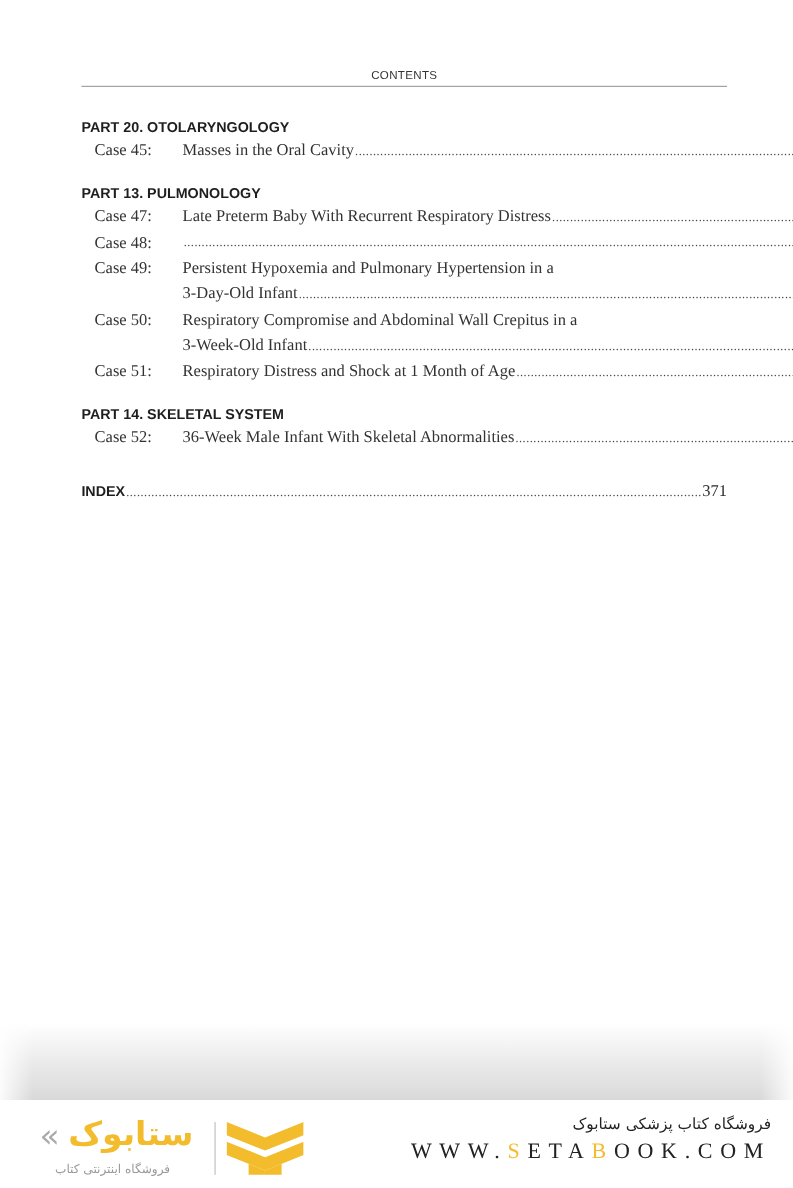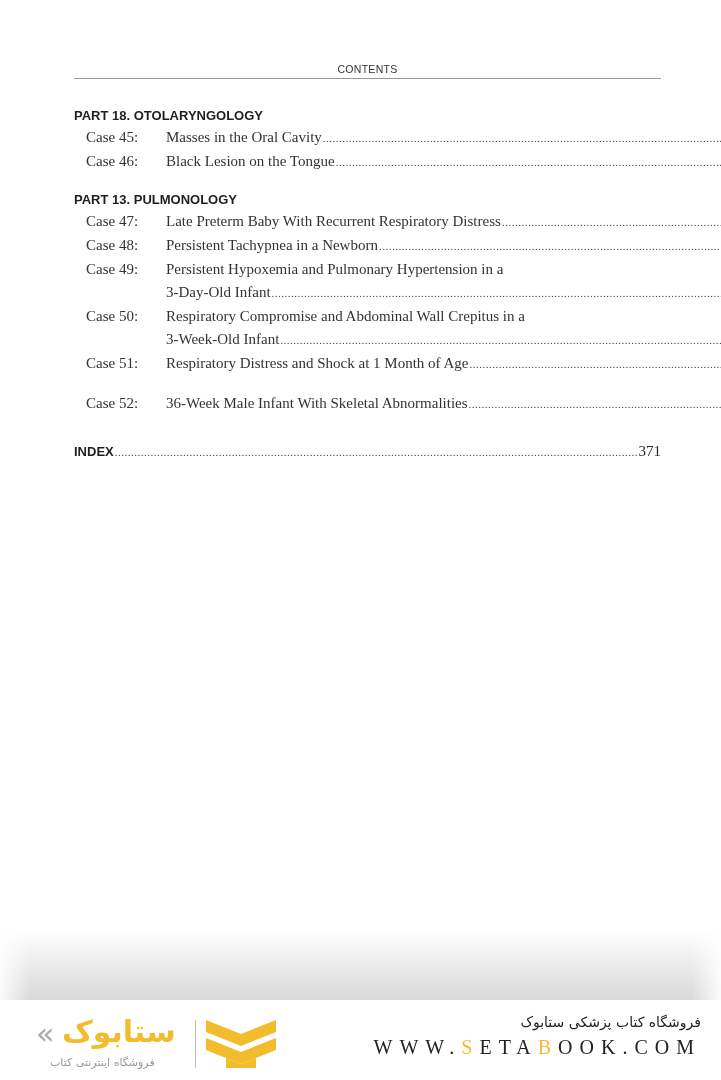--- a/index.html
+++ b/index.html
@@ -39,35 +39,26 @@
 </head>
 <body>
 
 <div class="page">
   <div class="running-head">CONTENTS</div>
   <div class="head-rule"></div>
 
   <div class="toc">
 
     <div class="part">
-      <div class="part-title">PART 18. OTOLARYNGOLOGY</div>
+      <div class="part-title">PART 20. OTOLARYNGOLOGY</div>
       <div class="entry">
         <div class="case-num">Case 45:</div>
         <div class="case-body">
             <div class="line">
               <span class="txt">Masses in the Oral Cavity</span>
-              <span class="dots"></span>
-            </div>
-          </div>
-      </div>
-      <div class="entry">
-        <div class="case-num">Case 46:</div>
-        <div class="case-body">
-            <div class="line">
-              <span class="txt">Black Lesion on the Tongue</span>
               <span class="dots"></span>
             </div>
           </div>
       </div>
     </div>
 
     <div class="part">
       <div class="part-title">PART 13. PULMONOLOGY</div>
       <div class="entry">
         <div class="case-num">Case 47:</div>
@@ -75,21 +66,20 @@
             <div class="line">
               <span class="txt">Late Preterm Baby With Recurrent Respiratory Distress</span>
               <span class="dots"></span>
             </div>
           </div>
       </div>
       <div class="entry">
         <div class="case-num">Case 48:</div>
         <div class="case-body">
             <div class="line">
-              <span class="txt">Persistent Tachypnea in a Newborn</span>
               <span class="dots"></span>
             </div>
           </div>
       </div>
       <div class="entry">
         <div class="case-num">Case 49:</div>
         <div class="case-body">
           <div class="line">
               <span class="txt">Persistent Hypoxemia and Pulmonary Hypertension in a</span>
             </div>
@@ -116,20 +106,21 @@
         <div class="case-body">
             <div class="line">
               <span class="txt">Respiratory Distress and Shock at 1 Month of Age</span>
               <span class="dots"></span>
             </div>
           </div>
       </div>
     </div>
 
     <div class="part">
+      <div class="part-title">PART 14. SKELETAL SYSTEM</div>
       <div class="entry">
         <div class="case-num">Case 52:</div>
         <div class="case-body">
             <div class="line">
               <span class="txt">36-Week Male Infant With Skeletal Abnormalities</span>
               <span class="dots"></span>
             </div>
           </div>
       </div>
     </div>

